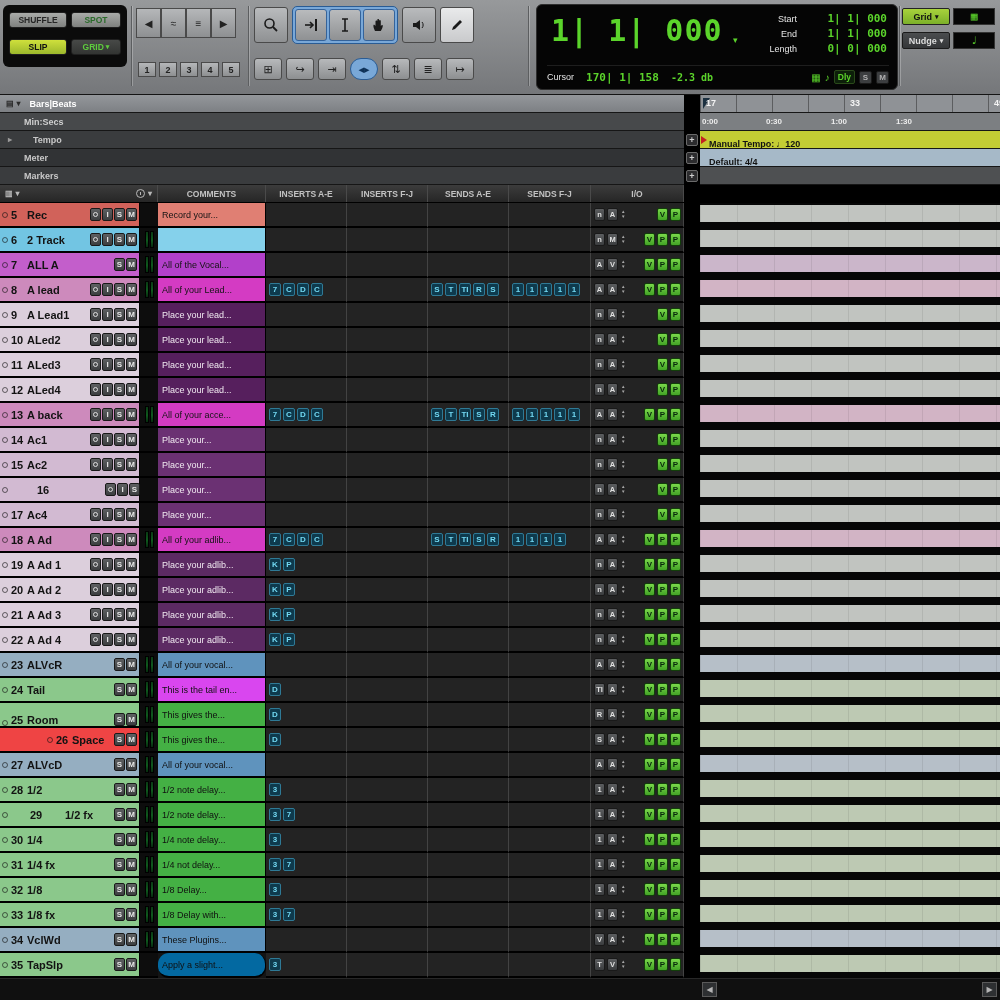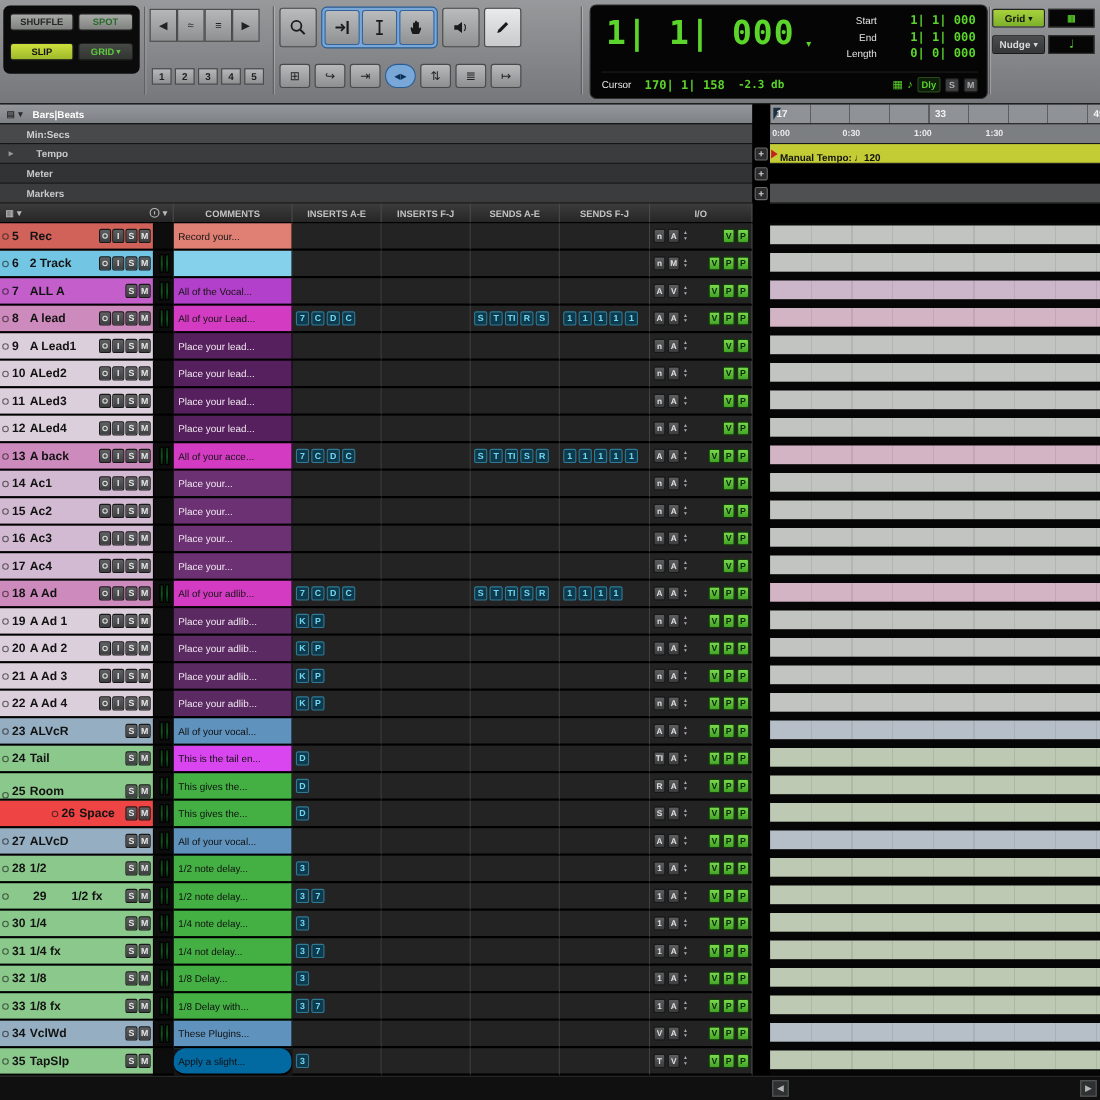--- a/index.html
+++ b/index.html
@@ -337,20 +337,21 @@
         </div>
         <div class="r-band"><span class="red-flag"></span><span class="band-bold">Manual Tempo:</span><span class="band-bold">♩120</span></div>
       </div>
       <div class="ruler-row rr-meter">
         <div class="r-label">
           <span class="r-text">Meter</span>
         </div>
         <div class="r-gap">
           <div class="add-btn">+</div>
         </div>
+        <div class="r-band"><span class="band-bold">Default: 4/4</span></div>
       </div>
       <div class="ruler-row rr-markers">
         <div class="r-label">
           <span class="r-text">Markers</span>
         </div>
         <div class="r-gap">
           <div class="add-btn">+</div>
         </div>
         <div class="r-band"></div>
       </div>
@@ -764,21 +765,21 @@
           <span class="updn">
             <span>▲</span>
             <span>▼</span>
           </span>
           <span class="io-spacer"></span>
           <span class="iogrn">V</span>
           <span class="iogrn">P</span>
         </div>
       </div>
       <div class="track-row">
-        <div class="c-name" style="background: rgb(210, 186, 210);">
+        <div class="c-name" style="background: rgb(210, 186, 210); gap: 26px;">
           <span class="dot"></span>
           <span class="t-num">16</span>
           <span class="t-name">Ac3</span>
           <span class="t-btns">
             <span class="tbtn">
               <span class="rec-dot"></span>
             </span>
             <span class="tbtn">I</span>
             <span class="tbtn">S</span>
             <span class="tbtn">M</span>

